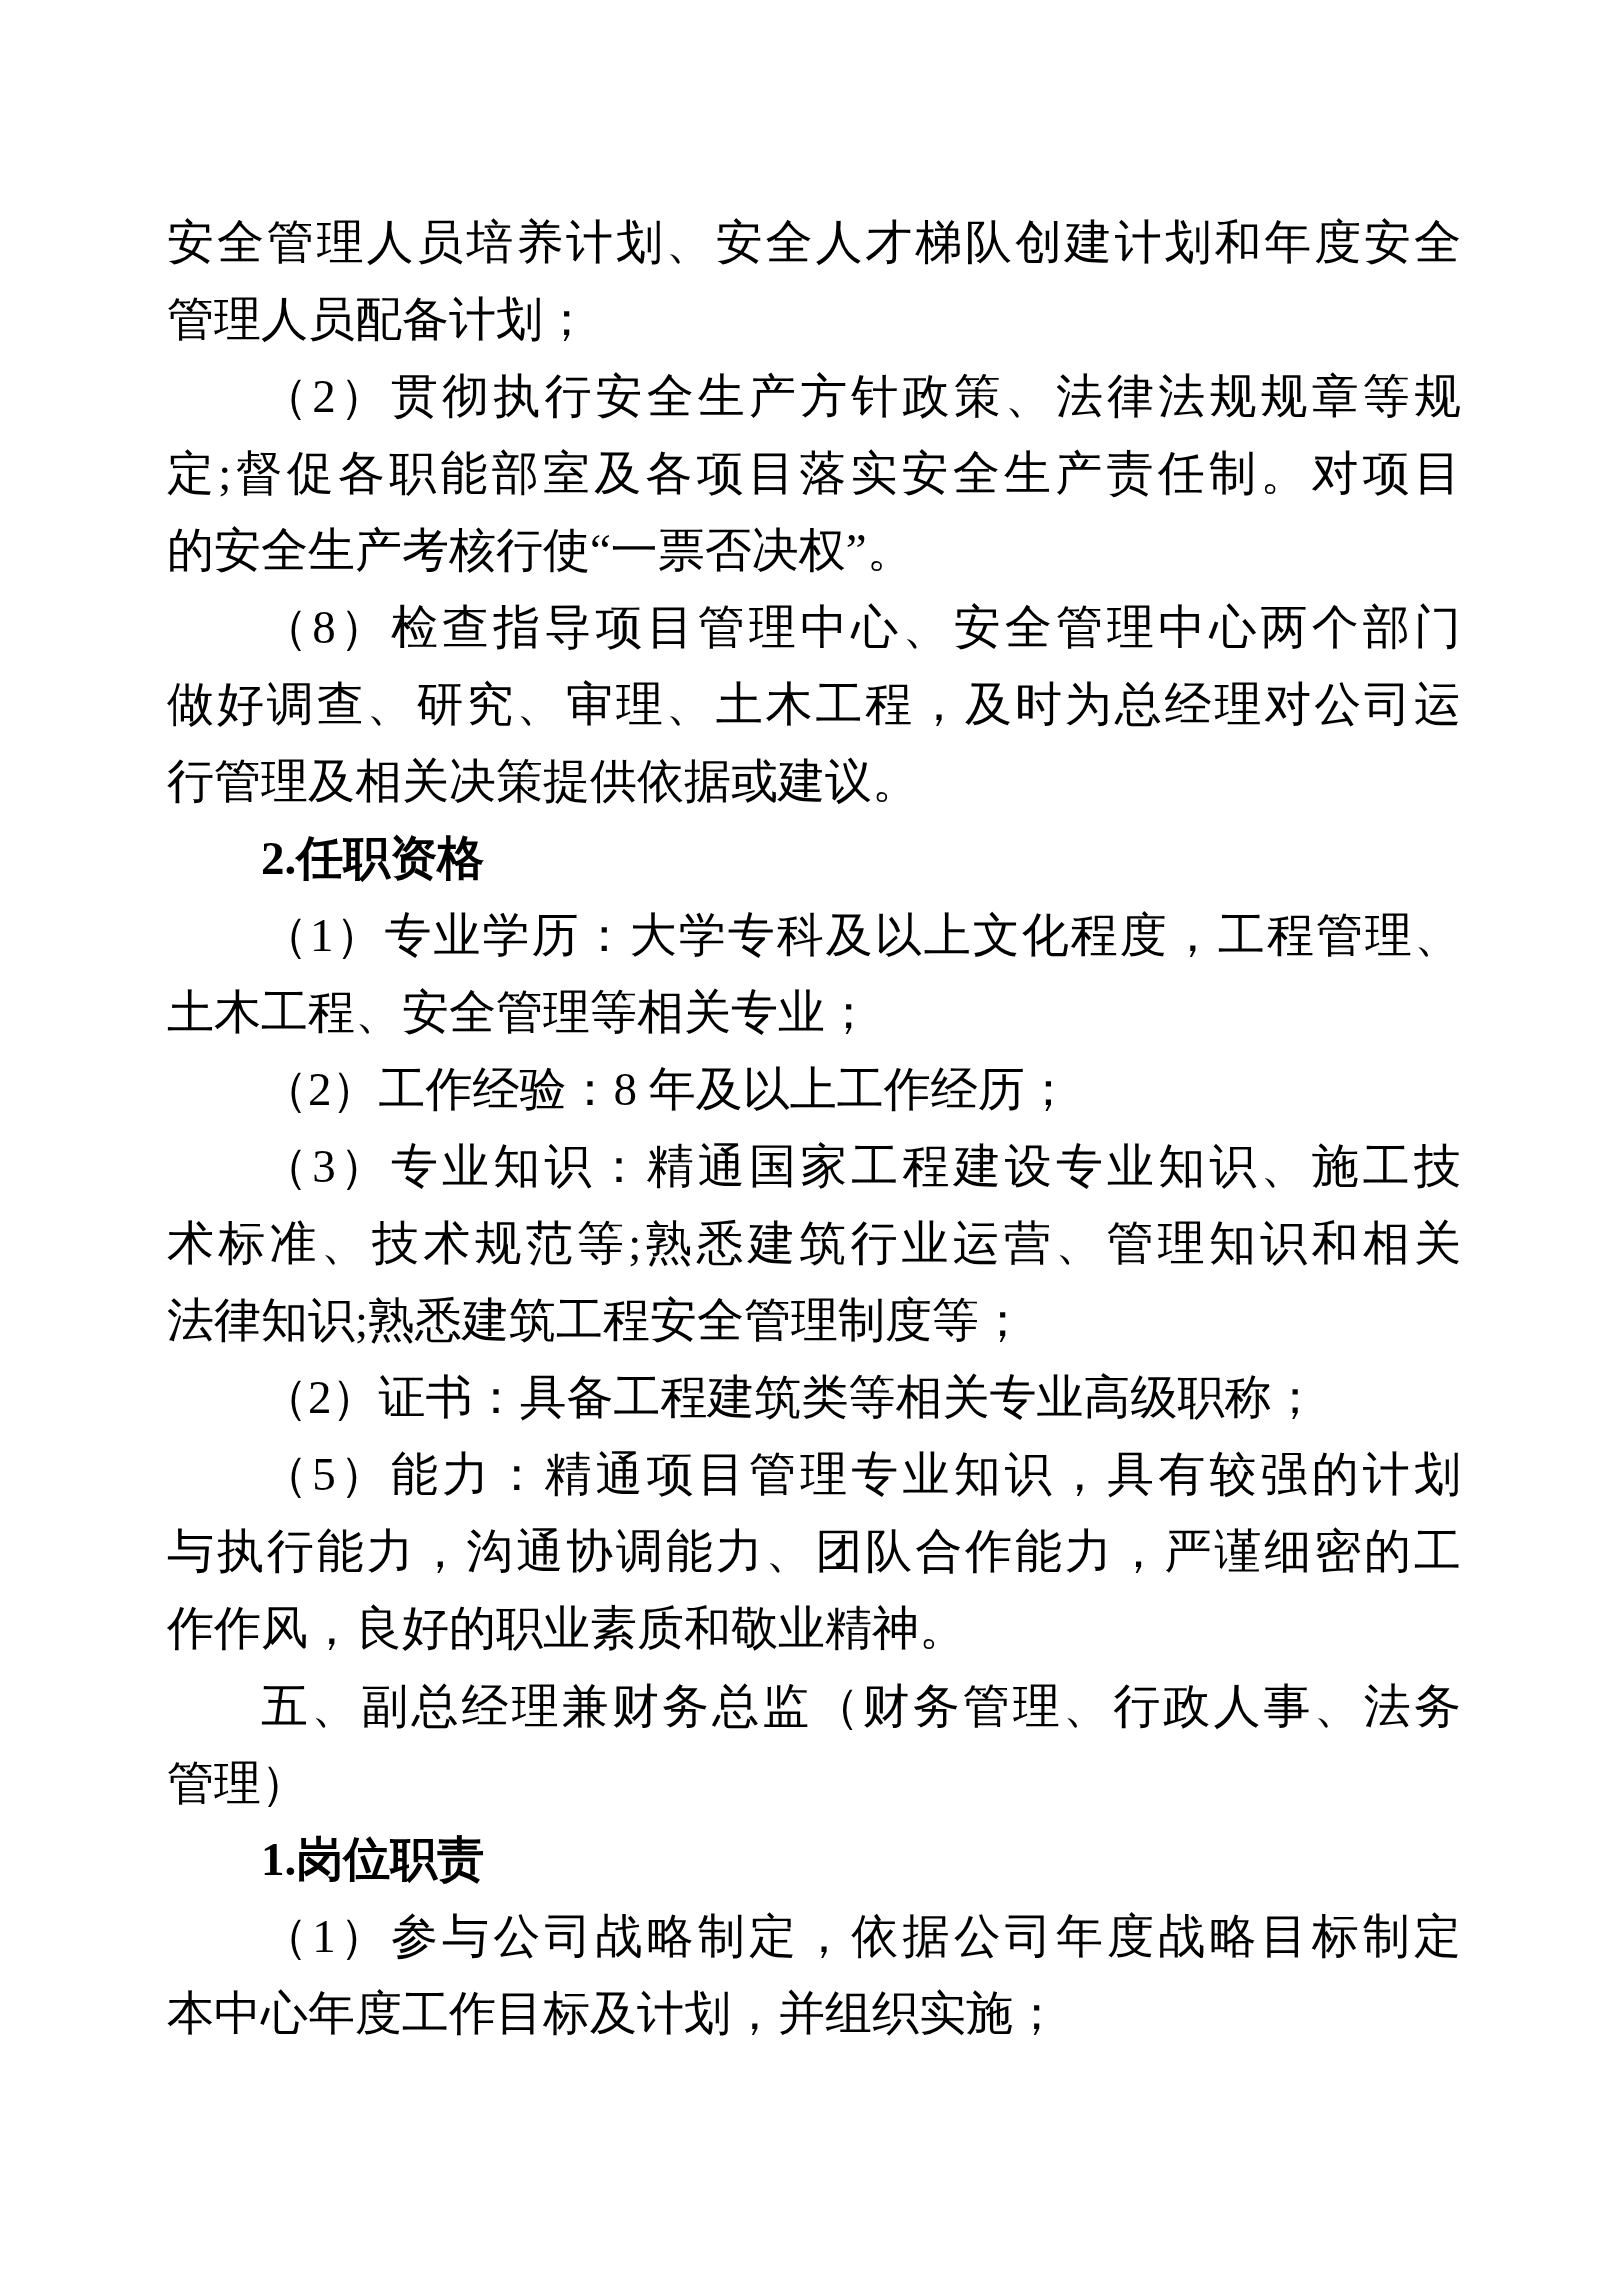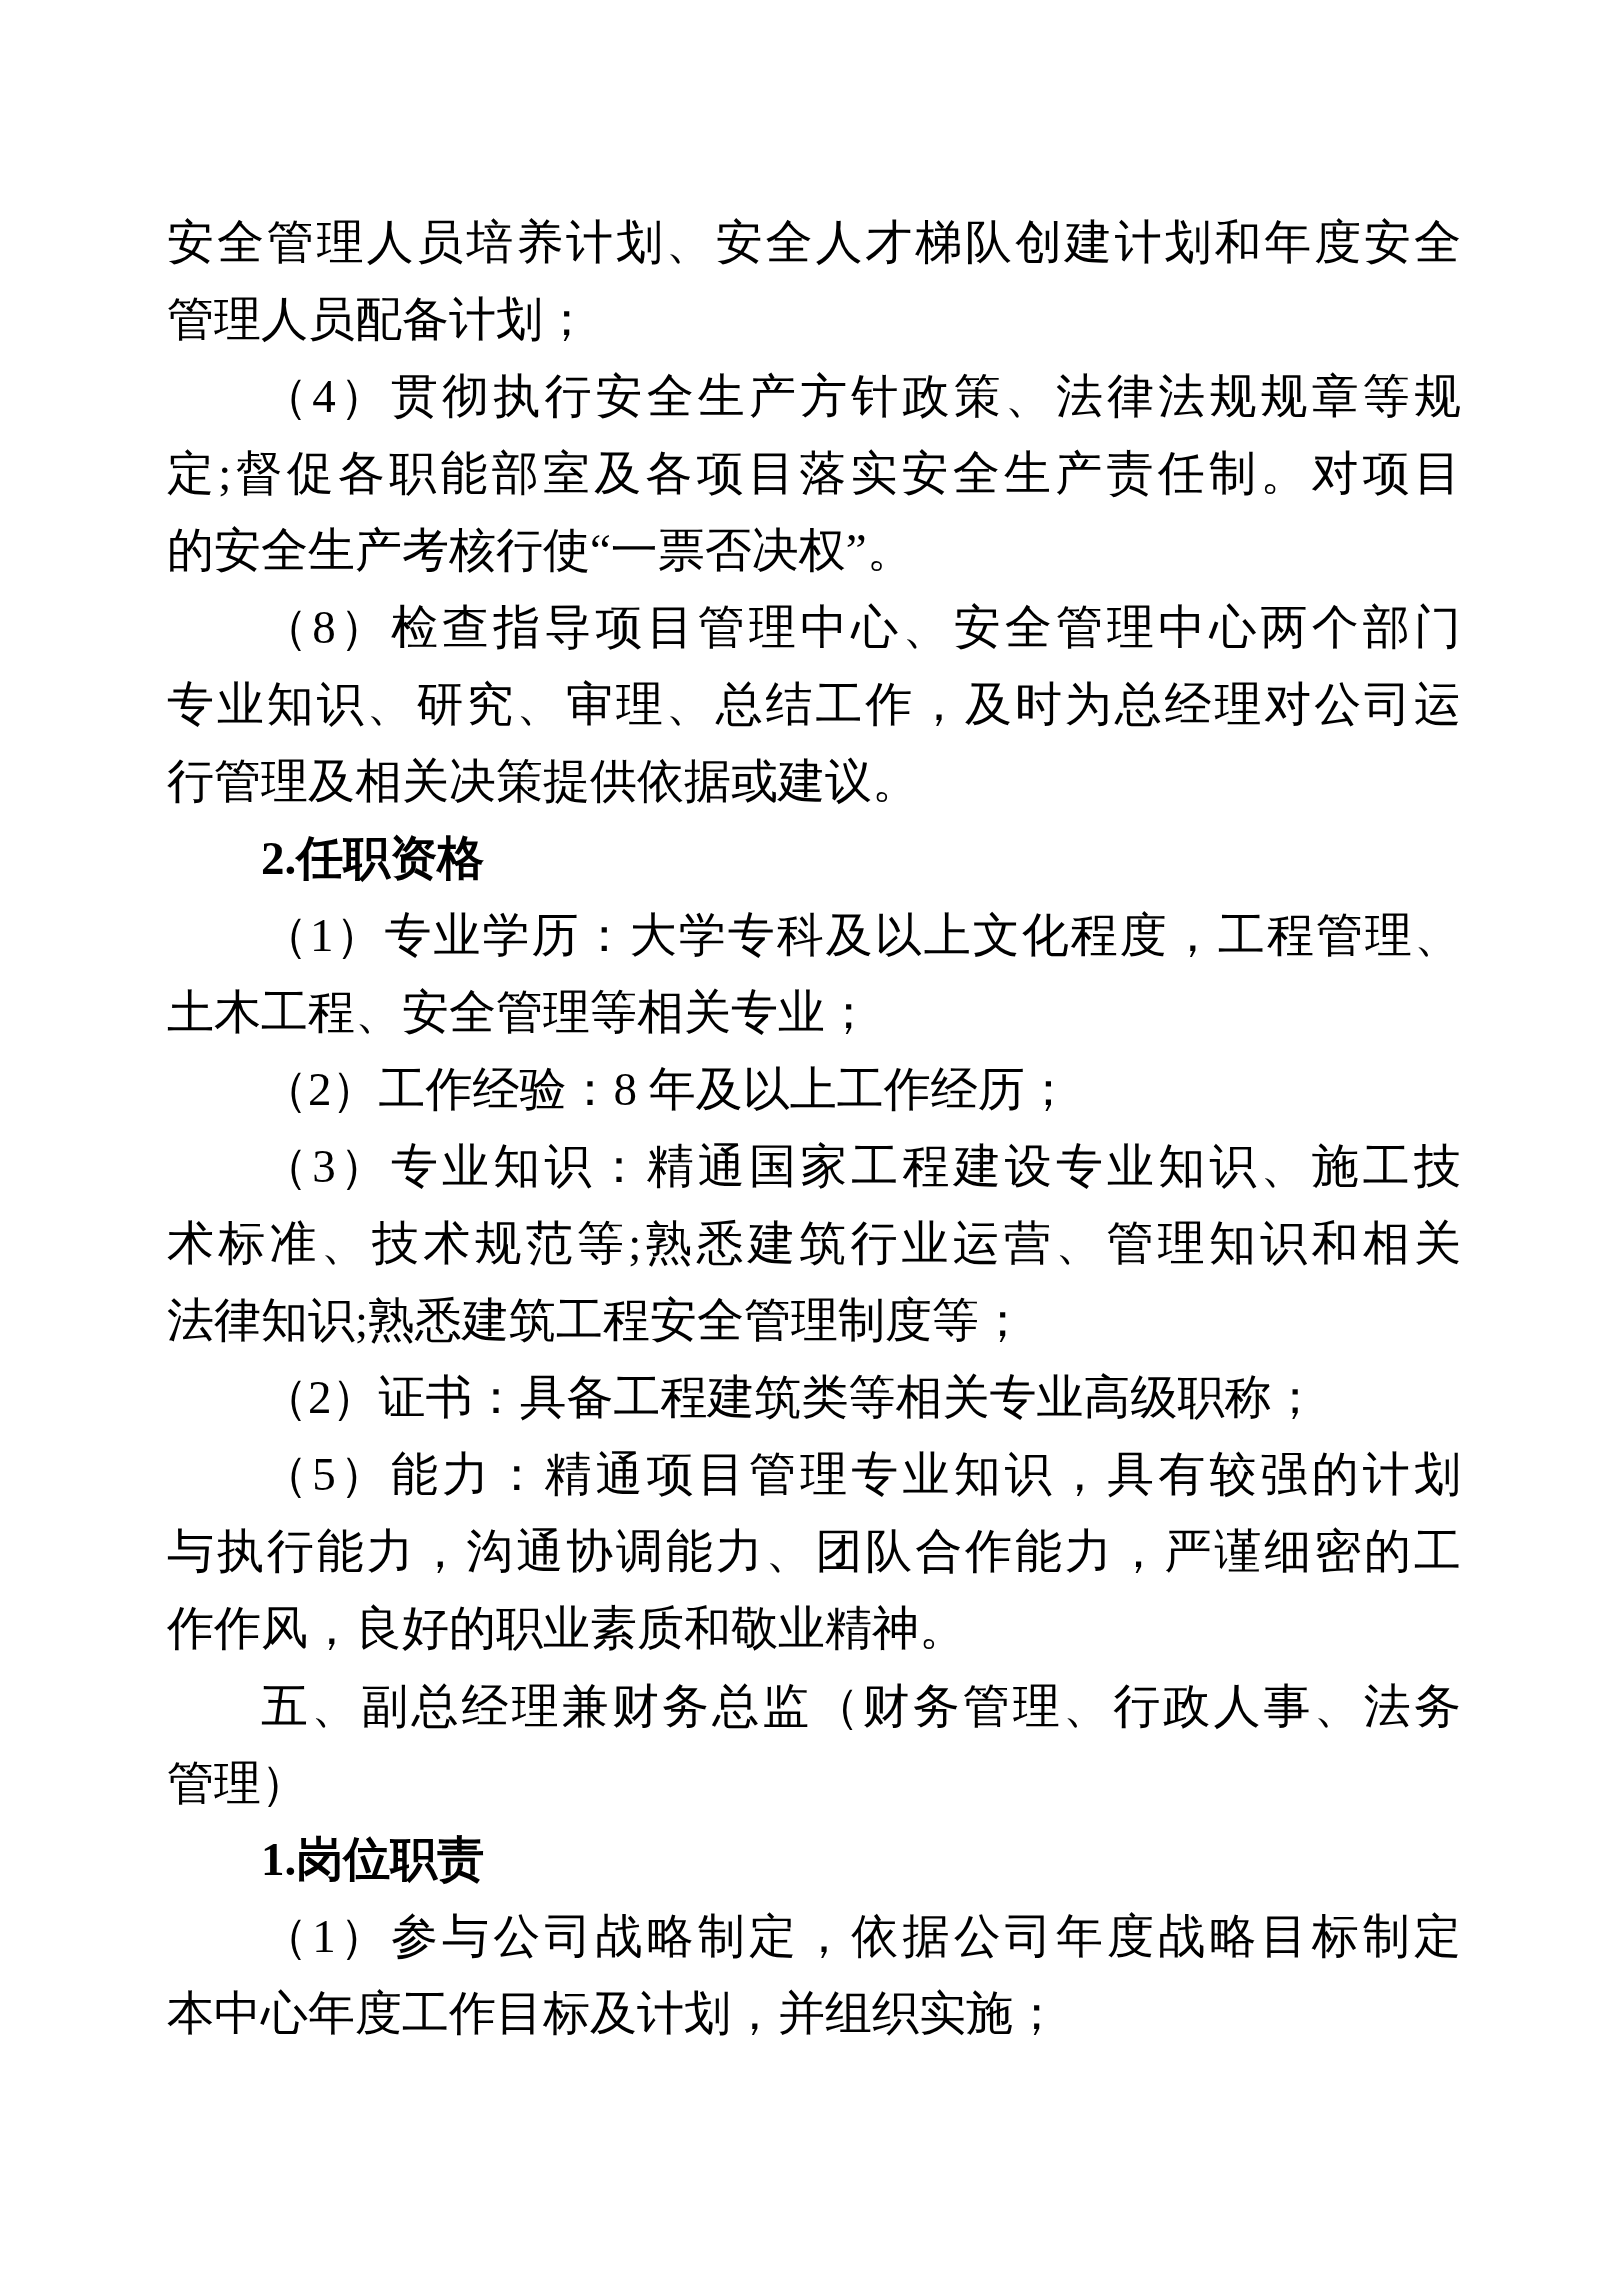--- a/index.html
+++ b/index.html
@@ -58,28 +58,28 @@
 
 <div class="page">
   <div class="content">
 
     <div class="para">
       <div class="line fill">安全管理人员培养计划、安全人才梯队创建计划和年度安全</div>
       <div class="line">管理人员配备计划；</div>
     </div>
 
     <div class="para">
-      <div class="line fill ind">（4）贯彻执行安全生产方针政策、法律法规规章等规</div>
+      <div class="line fill ind">（2）贯彻执行安全生产方针政策、法律法规规章等规</div>
       <div class="line fill">定;督促各职能部室及各项目落实安全生产责任制。对项目</div>
       <div class="line">的安全生产考核行使“一票否决权”。</div>
     </div>
 
     <div class="para">
       <div class="line fill ind">（8）检查指导项目管理中心、安全管理中心两个部门</div>
-      <div class="line fill">专业知识、研究、审理、总结工作，及时为总经理对公司运</div>
+      <div class="line fill">做好调查、研究、审理、土木工程，及时为总经理对公司运</div>
       <div class="line">行管理及相关决策提供依据或建议。</div>
     </div>
 
     <div class="para">
       <div class="line ind kai">2.任职资格</div>
     </div>
 
     <div class="para">
       <div class="line fill ind">（1）专业学历：大学专科及以上文化程度，工程管理、</div>
       <div class="line">土木工程、安全管理等相关专业；</div>

